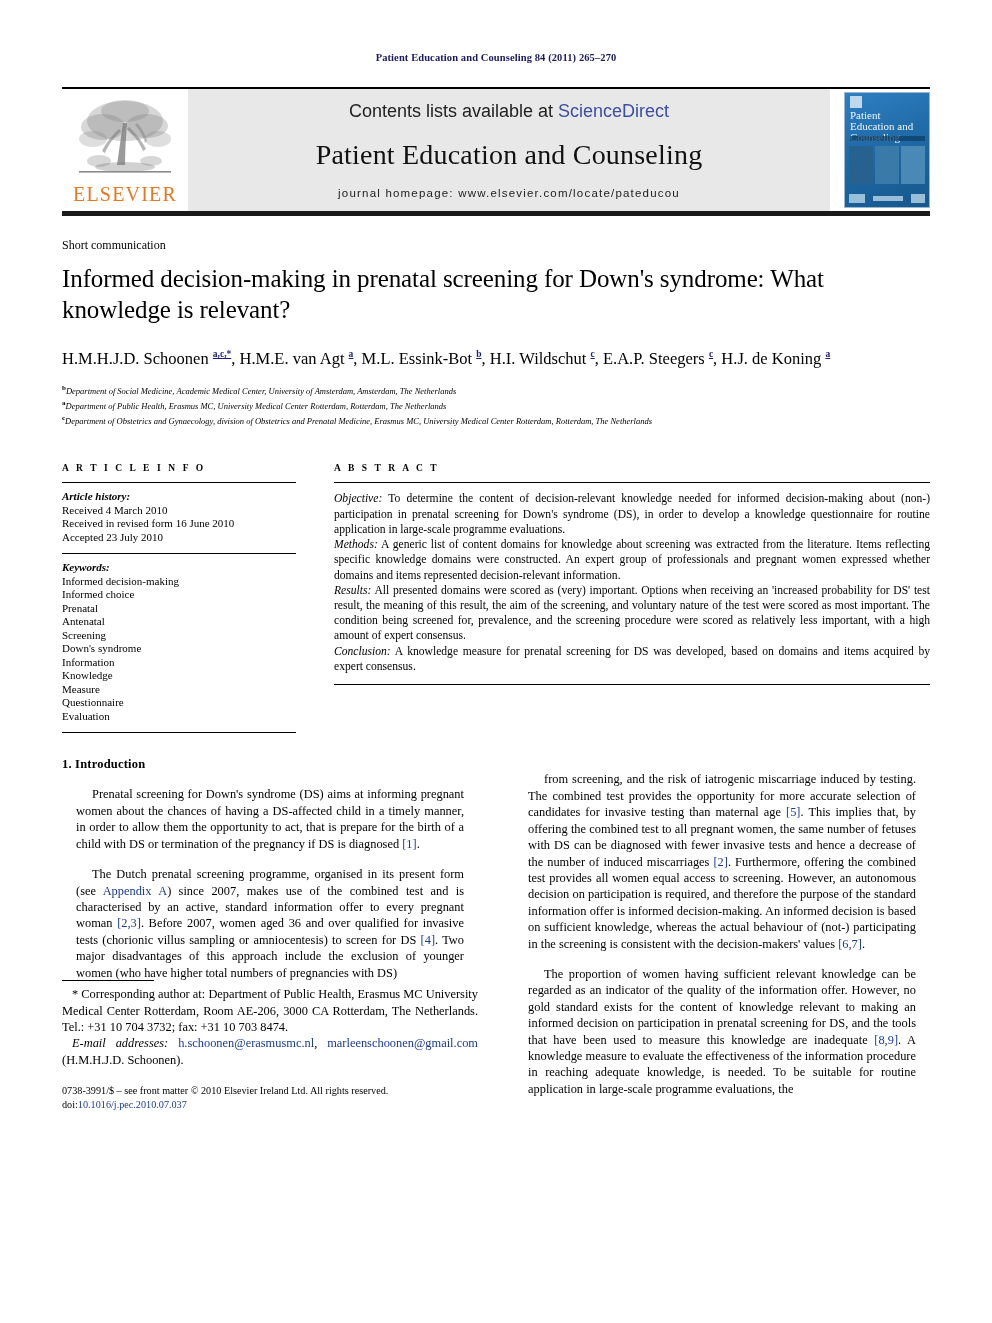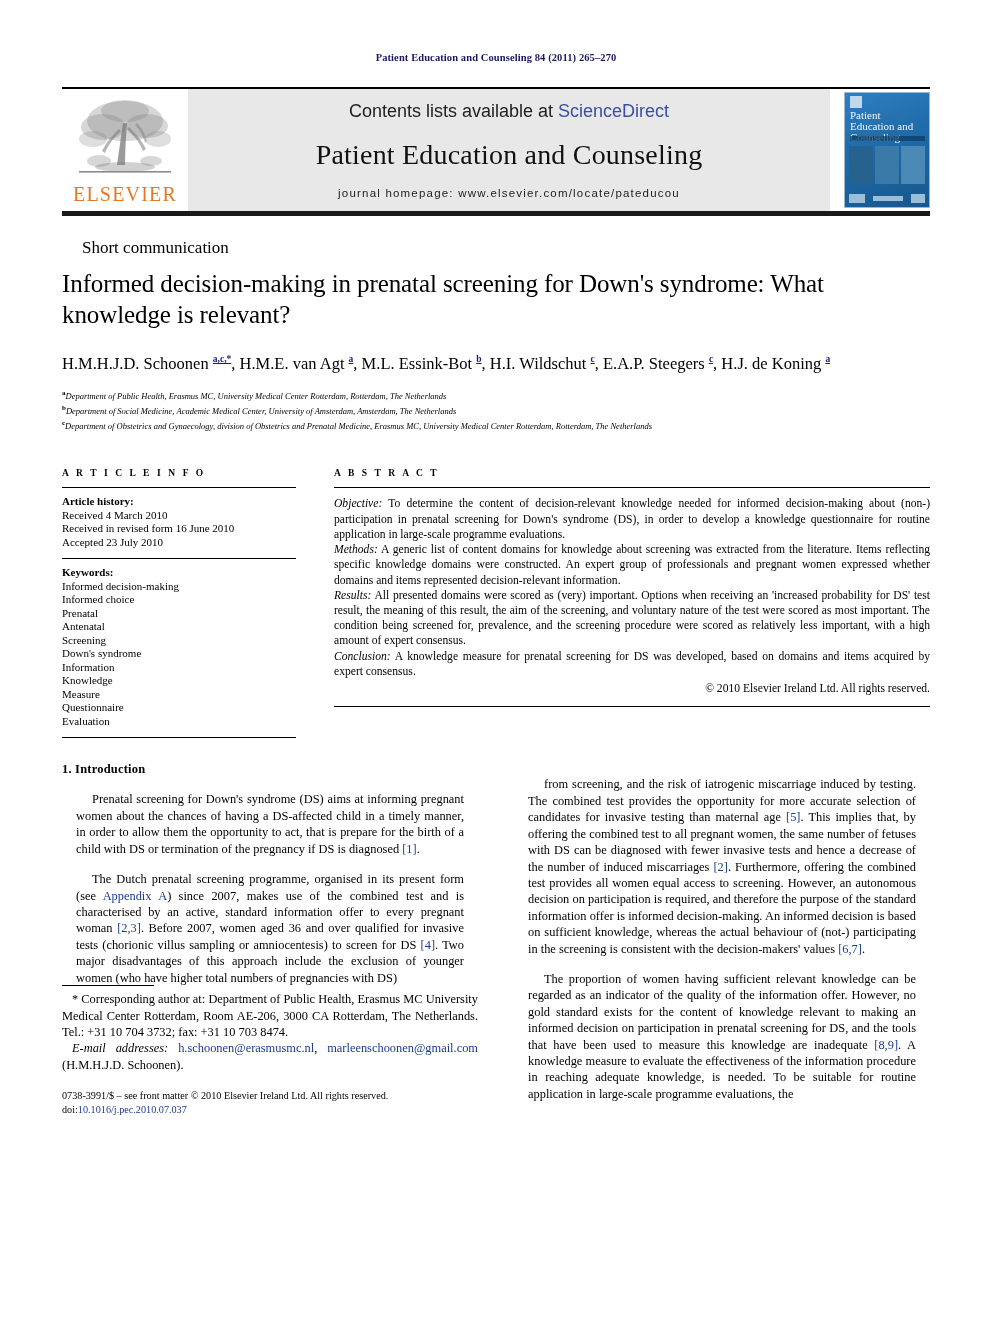--- a/index.html
+++ b/index.html
@@ -143,24 +143,23 @@
   .cv-foot .f2 { width: 30px; height:5px !important; }
   .cv-foot .f3 { width: 14px; }
 
   .masthead-rule-bottom {
     border-top: 5px solid #1a1a1a;
     margin-bottom: 16px;
   }
 
   
   .section-label {
-    font-size: 17px;
+    font-size: 12px;
     padding-top: 6px;
     padding-bottom: 10px;
-    margin-left: 20px;
   }
   h1.article-title {
     font-size: 25px;
     font-weight: normal;
     line-height: 31px;
     margin: 0 0 18px 0;
     letter-spacing: -.1px;
   }
   .authors {
     font-size: 16.5px;
@@ -197,21 +196,21 @@
   .hdr-spaced {
     font-size: 9.5px;
     font-weight: bold;
     letter-spacing: 2.6px;
     margin-bottom: 9px;
   }
   .rule-thin { border-top: 1px solid #000; }
   .rule-thick { border-top: 1.6px solid #000; }
 
   .info-block { padding-top: 7px; padding-bottom: 9px; font-size: 11px; line-height: 13.5px; }
-  .info-block .lbl { font-weight: bold; }
+  .info-block .lbl { font-style: italic; font-weight: bold; }
   .info-block .kw { display: block; }
 
   .abs-body {
     padding-top: 8px;
     font-size: 11.6px;
     line-height: 15.2px;
     text-align: justify;
   }
   .abs-body p { margin: 0; }
   .abs-body .run-in { font-style: italic; }
@@ -325,22 +324,22 @@
 
   <div class="masthead-rule-bottom"></div>
 
   <div class="section-label">Short communication</div>
 
   <h1 class="article-title">Informed decision-making in prenatal screening for Down's syndrome: What knowledge is relevant?</h1>
 
   <div class="authors">H.M.H.J.D. Schoonen <sup>a,c,*</sup>, H.M.E. van Agt <sup>a</sup>, M.L. Essink-Bot <sup>b</sup>, H.I. Wildschut <sup>c</sup>, E.A.P. Steegers <sup>c</sup>, H.J. de Koning <sup>a</sup></div>
 
   <div class="affiliations">
+      <div><sup>b</sup>Department of Social Medicine, Academic Medical Center, University of Amsterdam, Amsterdam, The Netherlands</div>
       <div><sup>a</sup>Department of Public Health, Erasmus MC, University Medical Center Rotterdam, Rotterdam, The Netherlands</div>
-      <div><sup>b</sup>Department of Social Medicine, Academic Medical Center, University of Amsterdam, Amsterdam, The Netherlands</div>
       <div><sup>c</sup>Department of Obstetrics and Gynaecology, division of Obstetrics and Prenatal Medicine, Erasmus MC, University Medical Center Rotterdam, Rotterdam, The Netherlands</div>
     </div>
 
   <div class="info-abstract">
 
     <div class="col-info">
       <div class="hdr-spaced">A R T I C L E   I N F O</div>
       <div class="rule-thin"></div>
       <div class="info-block">
         <span class="lbl">Article history:</span>
@@ -372,21 +371,20 @@
 
     <div class="col-abs">
       <div class="hdr-spaced">A B S T R A C T</div>
       <div class="rule-thin"></div>
       <div class="abs-body">
           <p><span class="run-in">Objective:</span> To determine the content of decision-relevant knowledge needed for informed decision-making about (non-) participation in prenatal screening for Down's syndrome (DS), in order to develop a knowledge questionnaire for routine application in large-scale programme evaluations.</p>
           <p><span class="run-in">Methods:</span> A generic list of content domains for knowledge about screening was extracted from the literature. Items reflecting specific knowledge domains were constructed. An expert group of professionals and pregnant women expressed whether domains and items represented decision-relevant information.</p>
           <p><span class="run-in">Results:</span> All presented domains were scored as (very) important. Options when receiving an 'increased probability for DS' test result, the meaning of this result, the aim of the screening, and voluntary nature of the test were scored as most important. The condition being screened for, prevalence, and the screening procedure were scored as relatively less important, with a high amount of expert consensus.</p>
           <p><span class="run-in">Conclusion:</span> A knowledge measure for prenatal screening for DS was developed, based on domains and items acquired by expert consensus.</p>
         </div>
-      <div class="copyright abs-body" style="padding-top:0">© 2010 Elsevier Ireland Ltd. All rights reserved.</div>
       <div class="abs-rule-bottom"></div>
     </div>
   </div>
 
   <div class="body-cols">
 
     <div class="bcol">
       <h2 class="sec-head">1. Introduction</h2>
       <div>
           <p>Prenatal screening for Down's syndrome (DS) aims at informing pregnant women about the chances of having a DS-affected child in a timely manner, in order to allow them the opportunity to act, that is prepare for the birth of a child with DS or termination of the pregnancy if DS is diagnosed <span class="ref">[1]</span>.</p>

